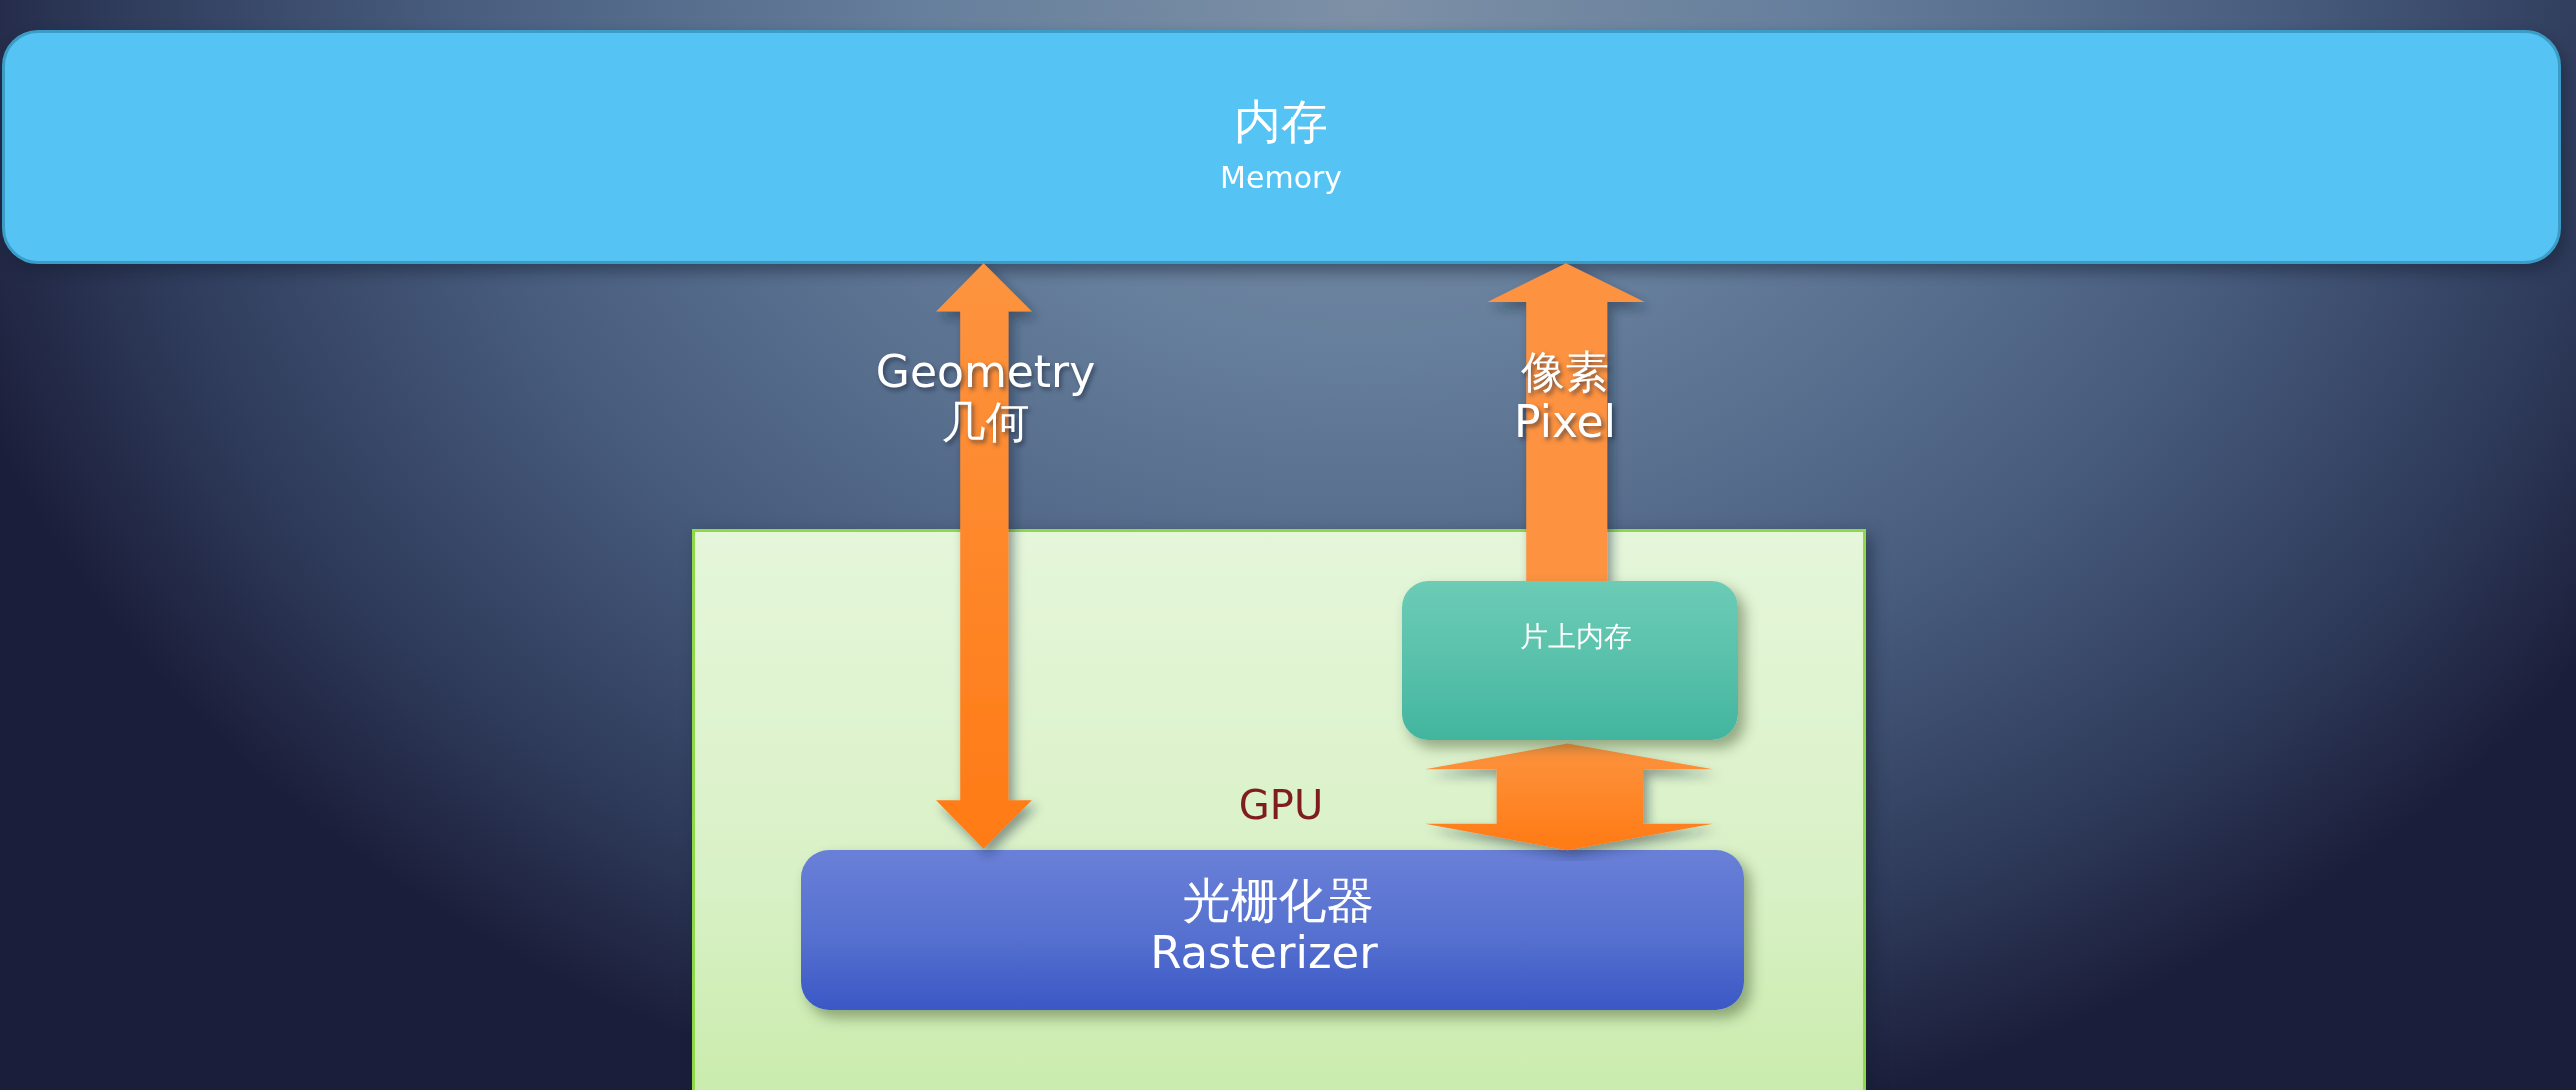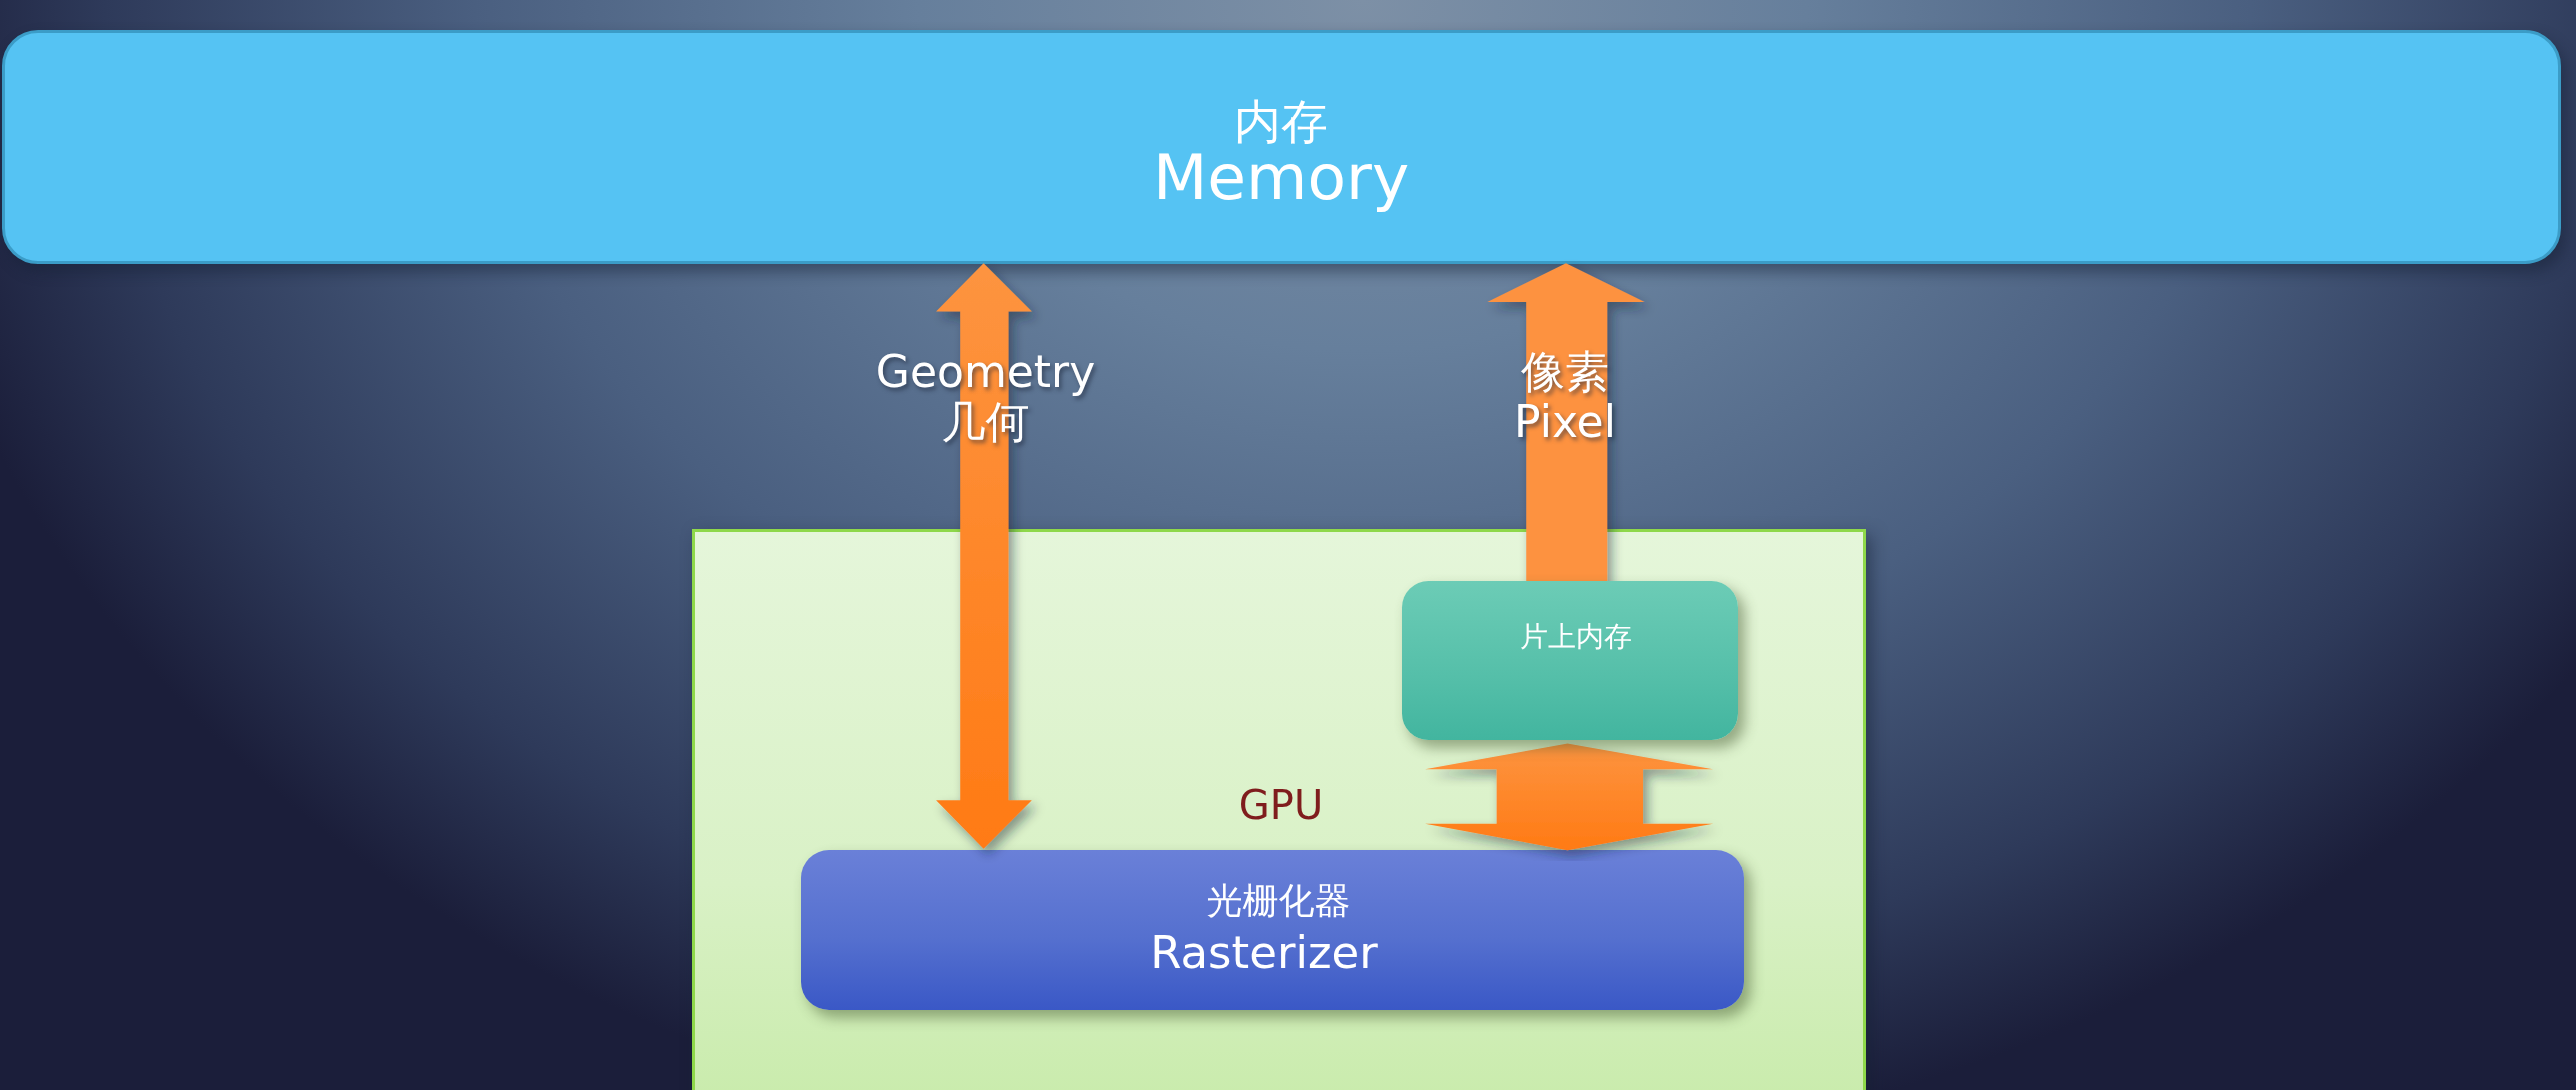--- a/index.html
+++ b/index.html
@@ -11,39 +11,39 @@
   }
   .abs { position: absolute; }
   .memory-box {
     left: 1.6px; top: 30px; width: 2559px; height: 234px;
     background: #55c3f3; border: 3.1px solid #3b9cc7; border-radius: 36px;
     box-sizing: border-box;
     box-shadow: 4.7px 7.8px 14px rgba(20,30,50,0.45);
     color: #fff; text-align: center;
   }
   .memory-box .zh { position: absolute; left: 0; right: 0; top: 61px; font-size: 47px; line-height: 55px; }
-  .memory-box .en { position: absolute; left: 0; right: 0; top: 117px; font-size: 63px; line-height: 55px; }
+  .memory-box .en { position: absolute; left: 0; right: 0; top: 117px; font-size: 30px; line-height: 55px; }
   .gpu-box {
     left: 692px; top: 529px; width: 1174px; height: 592px;
     background: linear-gradient(180deg, #e5f6da 0%, #d9f1c6 60%, #c8ebaa 100%);
     border: 3.1px solid #8ed84a; box-sizing: border-box;
     box-shadow: 6.2px 6.2px 15.6px rgba(20,30,50,0.5);
   }
   .gpu-label {
     left: 1215px; top: 780px; width: 132px; text-align: center;
     font-size: 40px; line-height: 50px; color: #7f1d1d;
   }
   .raster-box {
     left: 801px; top: 850px; width: 943px; height: 160px;
     background: linear-gradient(180deg, #6a80d8 0%, #5570cf 55%, #3a58c6 100%);
     border-radius: 28px;
     box-shadow: 6.2px 7.8px 12.5px rgba(60,80,40,0.45);
     color: #fff; text-align: center;
   }
-  .raster-box .zh { position: absolute; left: 12px; right: 0; top: 27px; font-size: 36px; line-height: 47px; }
+  .raster-box .zh { position: absolute; left: 12px; right: 0; top: 27px; font-size: 48px; line-height: 47px; }
   .raster-box .en { position: absolute; left: 0; right: 17px; top: 78px; font-size: 45px; line-height: 50px; }
   .onchip-box {
     left: 1402px; top: 581px; width: 336px; height: 159px;
     background: linear-gradient(180deg, #6cccb6 0%, #55bfa9 60%, #42b59f 100%);
     border-radius: 26.5px;
     box-shadow: 6.2px 7.8px 12.5px rgba(60,80,40,0.45);
     color: #fff; text-align: center;
   }
   .onchip-box .zh { position: absolute; left: 12px; right: 0; top: 39px; font-size: 28px; line-height: 34px; }
   .onchip-box .en { position: absolute; left: 0; right: 0; top: 75px; font-size: 31px; line-height: 37px; }

